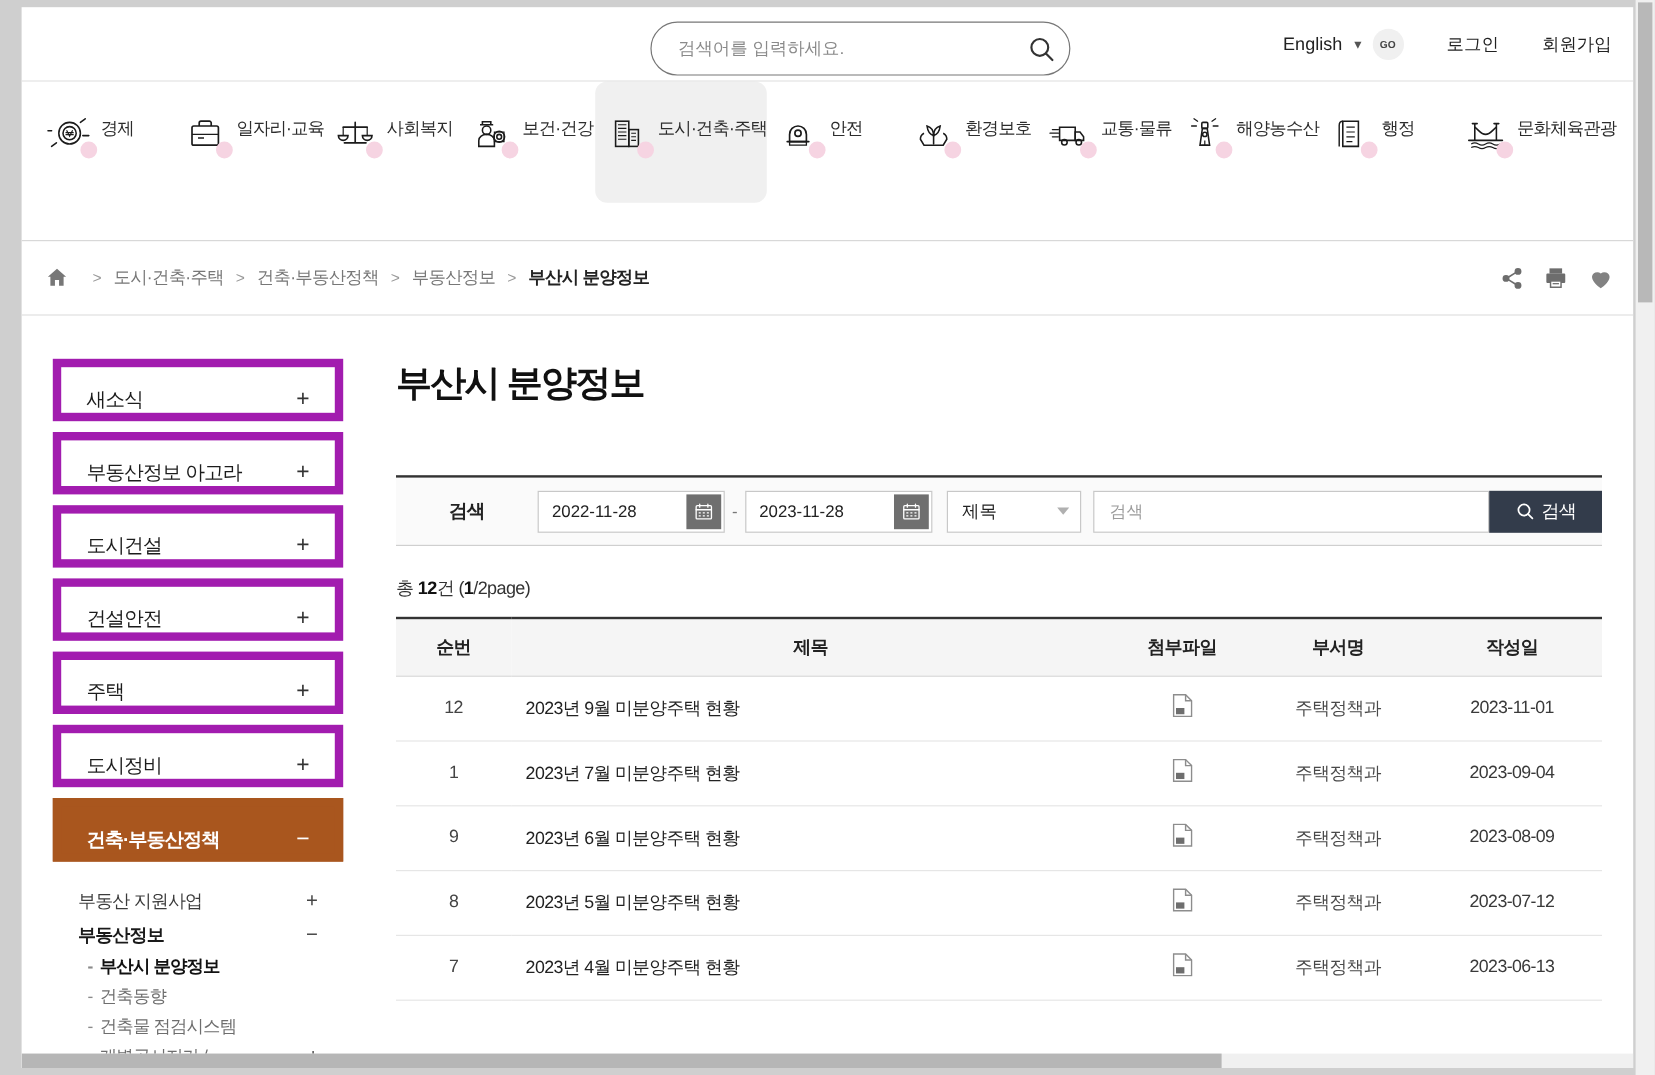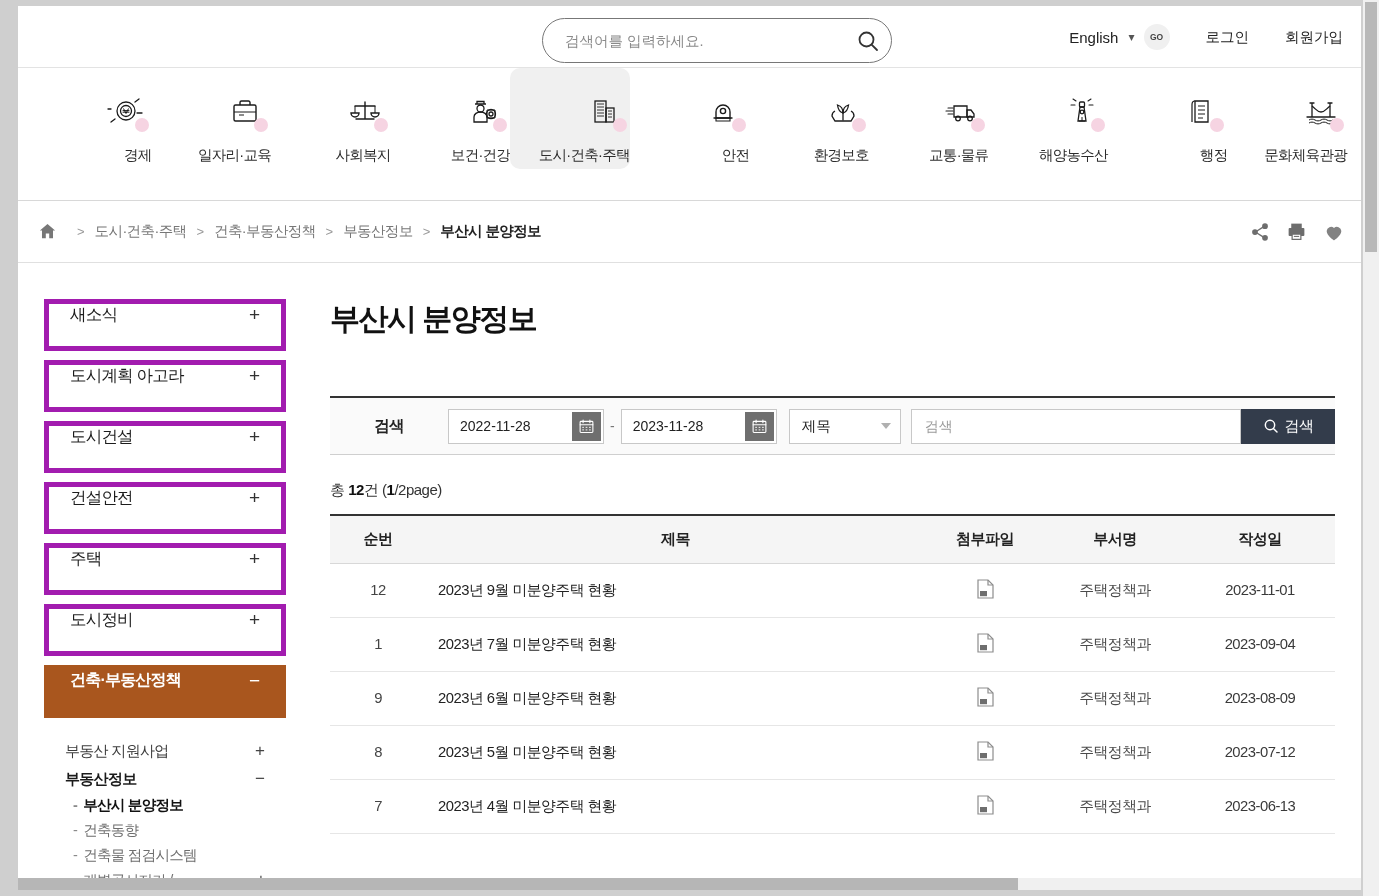--- a/index.html
+++ b/index.html
@@ -96,22 +96,22 @@
   .nav {
     height: 133px;
     border-bottom: 1px solid #d8d8d8;
     display: flex; align-items: flex-start;
     padding: 0 14px;
   }
   .navitem {
     flex: 1;
     height: 101px;
     padding-top: 20px;
-    display: flex; flex-direction: column;
-    align-items: flex-end; justify-content: flex-start;
+    display: flex; flex-direction: row;
+    align-items: flex-start; justify-content: flex-start;
     cursor: pointer;
     border-radius: 10px;
   }
   .navitem.active { background: #f0f0f0; }
   .navicon {
     height: 48px; width: 52px; position: relative;
     display: flex; align-items: center; justify-content: center;
   }
   .navicon svg { display: block; }
   .navicon .dot {
@@ -138,23 +138,23 @@
   .crumb .sep { font-size: 13px; color: #999; margin: 0 10px; }
   .crumb-actions { margin-left: auto; display: flex; align-items: center; gap: 16px; }
   .crumb-actions span { cursor: pointer; display: flex; }
 
   
   .body { display: flex; padding: 36px 16px 0 8px; }
 
   
   .side { width: 242px; flex: none; margin-left: 18px; }
   .sbox {
-    height: 52px; border: 5px solid #a21caf;
+    height: 52px; border: 7px solid #a21caf;
     margin-bottom: 9px;
-    display: flex; align-items: flex-start; justify-content: space-between;
+    display: flex; align-items: flex-end; justify-content: space-between;
     padding: 0 21px;
     cursor: pointer; background: #fff;
   }
   .sbox .t { font-size: 16.5px; color: #1c1c1c; letter-spacing: -0.8px; }
   .sbox .pm { font-size: 19px; color: #333; font-weight: 300; }
   .sbox.active {
     background: #a9561e; border-color: #a9561e;
     height: 53px;
   }
   .sbox.active .t { color: #fff; font-weight: bold; font-size: 16px; }
@@ -519,21 +519,21 @@
   </div>
 
   <div class="body">
 
     <div class="side">
       <div class="sbox">
         <span class="t">새소식</span>
         <span class="pm">+</span>
       </div>
       <div class="sbox">
-        <span class="t">도시계획 아고라</span>
+        <span class="t">부동산정보 아고라</span>
         <span class="pm">+</span>
       </div>
       <div class="sbox">
         <span class="t">도시건설</span>
         <span class="pm">+</span>
       </div>
       <div class="sbox">
         <span class="t">건설안전</span>
         <span class="pm">+</span>
       </div>

